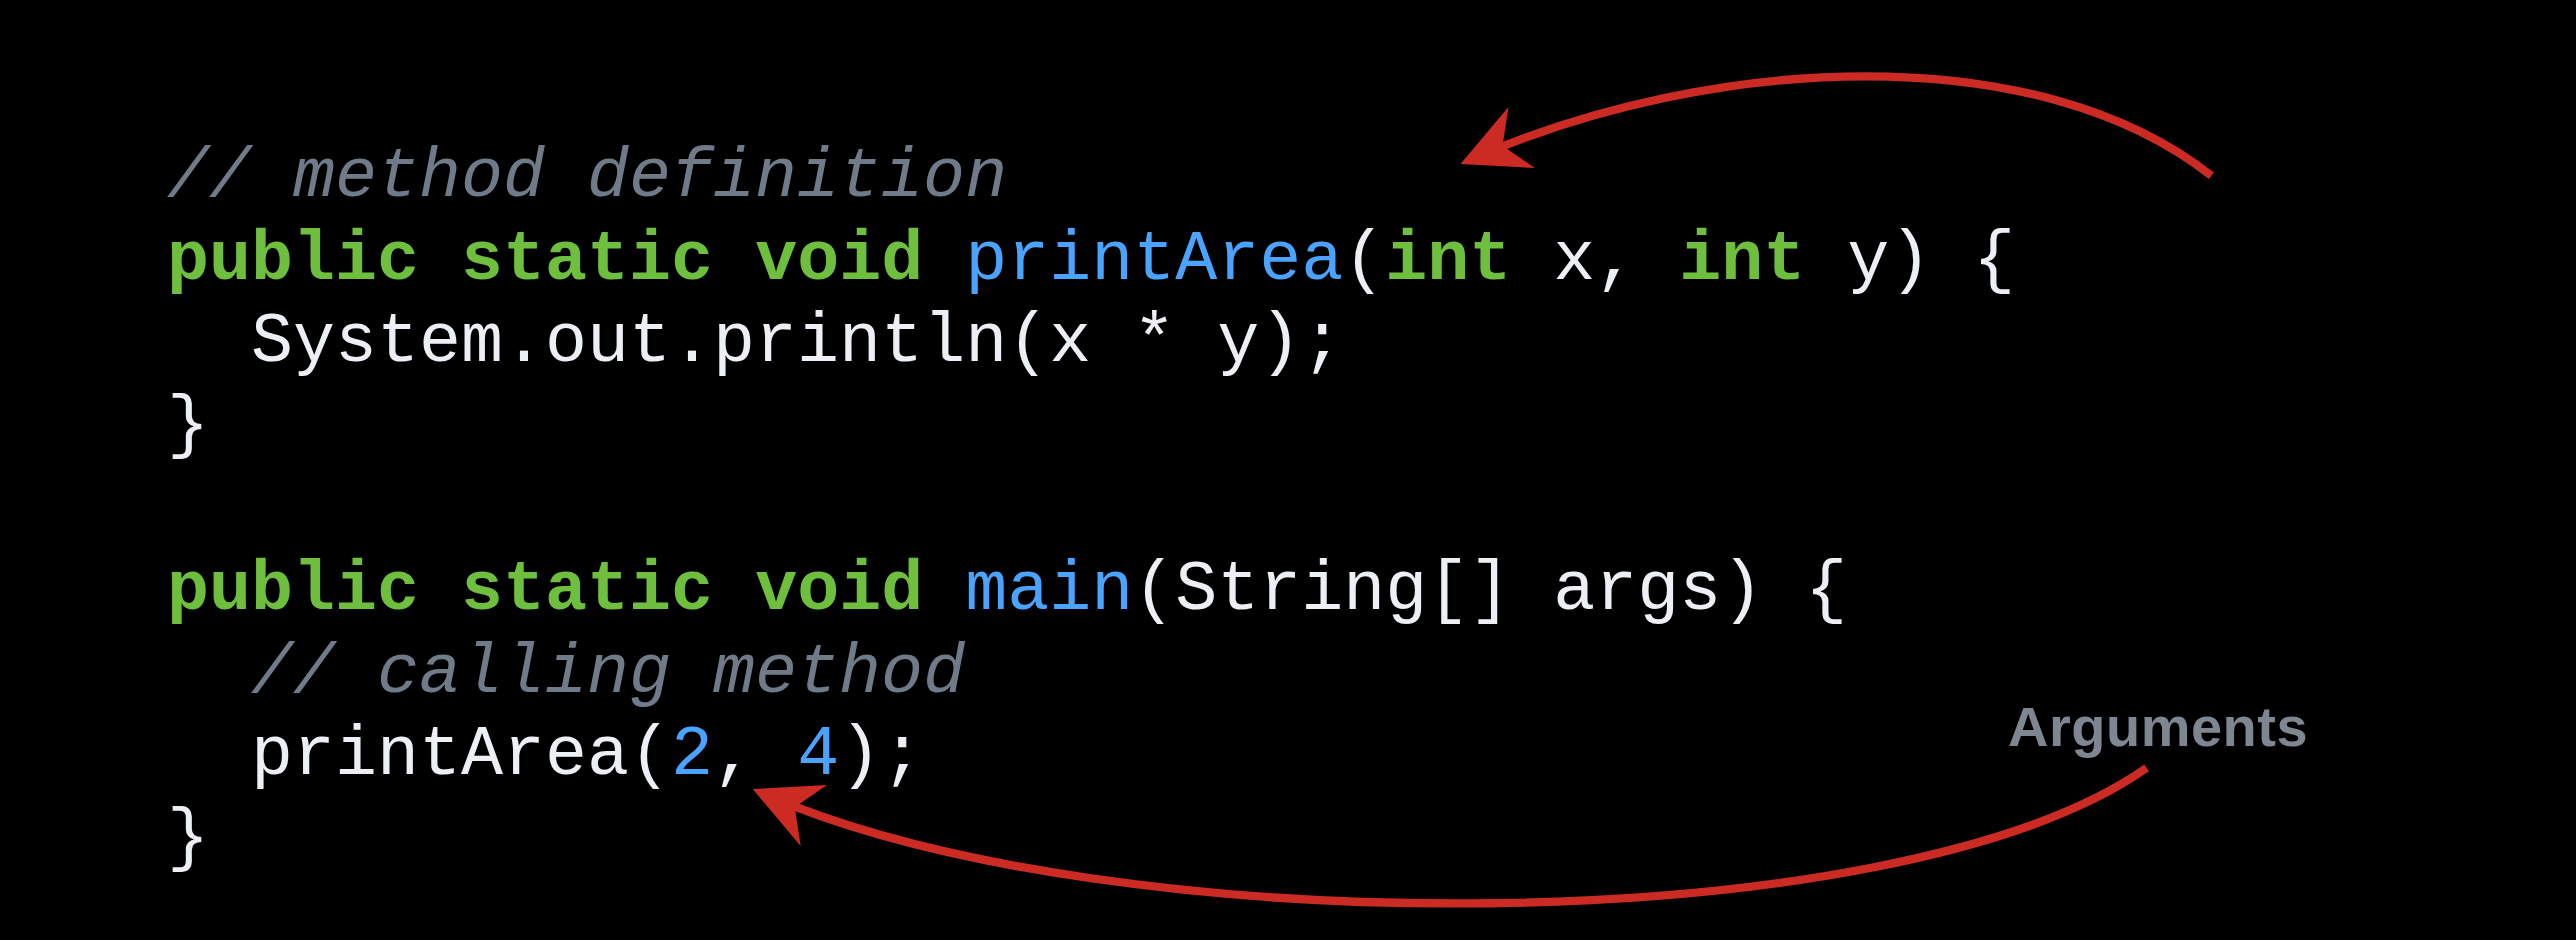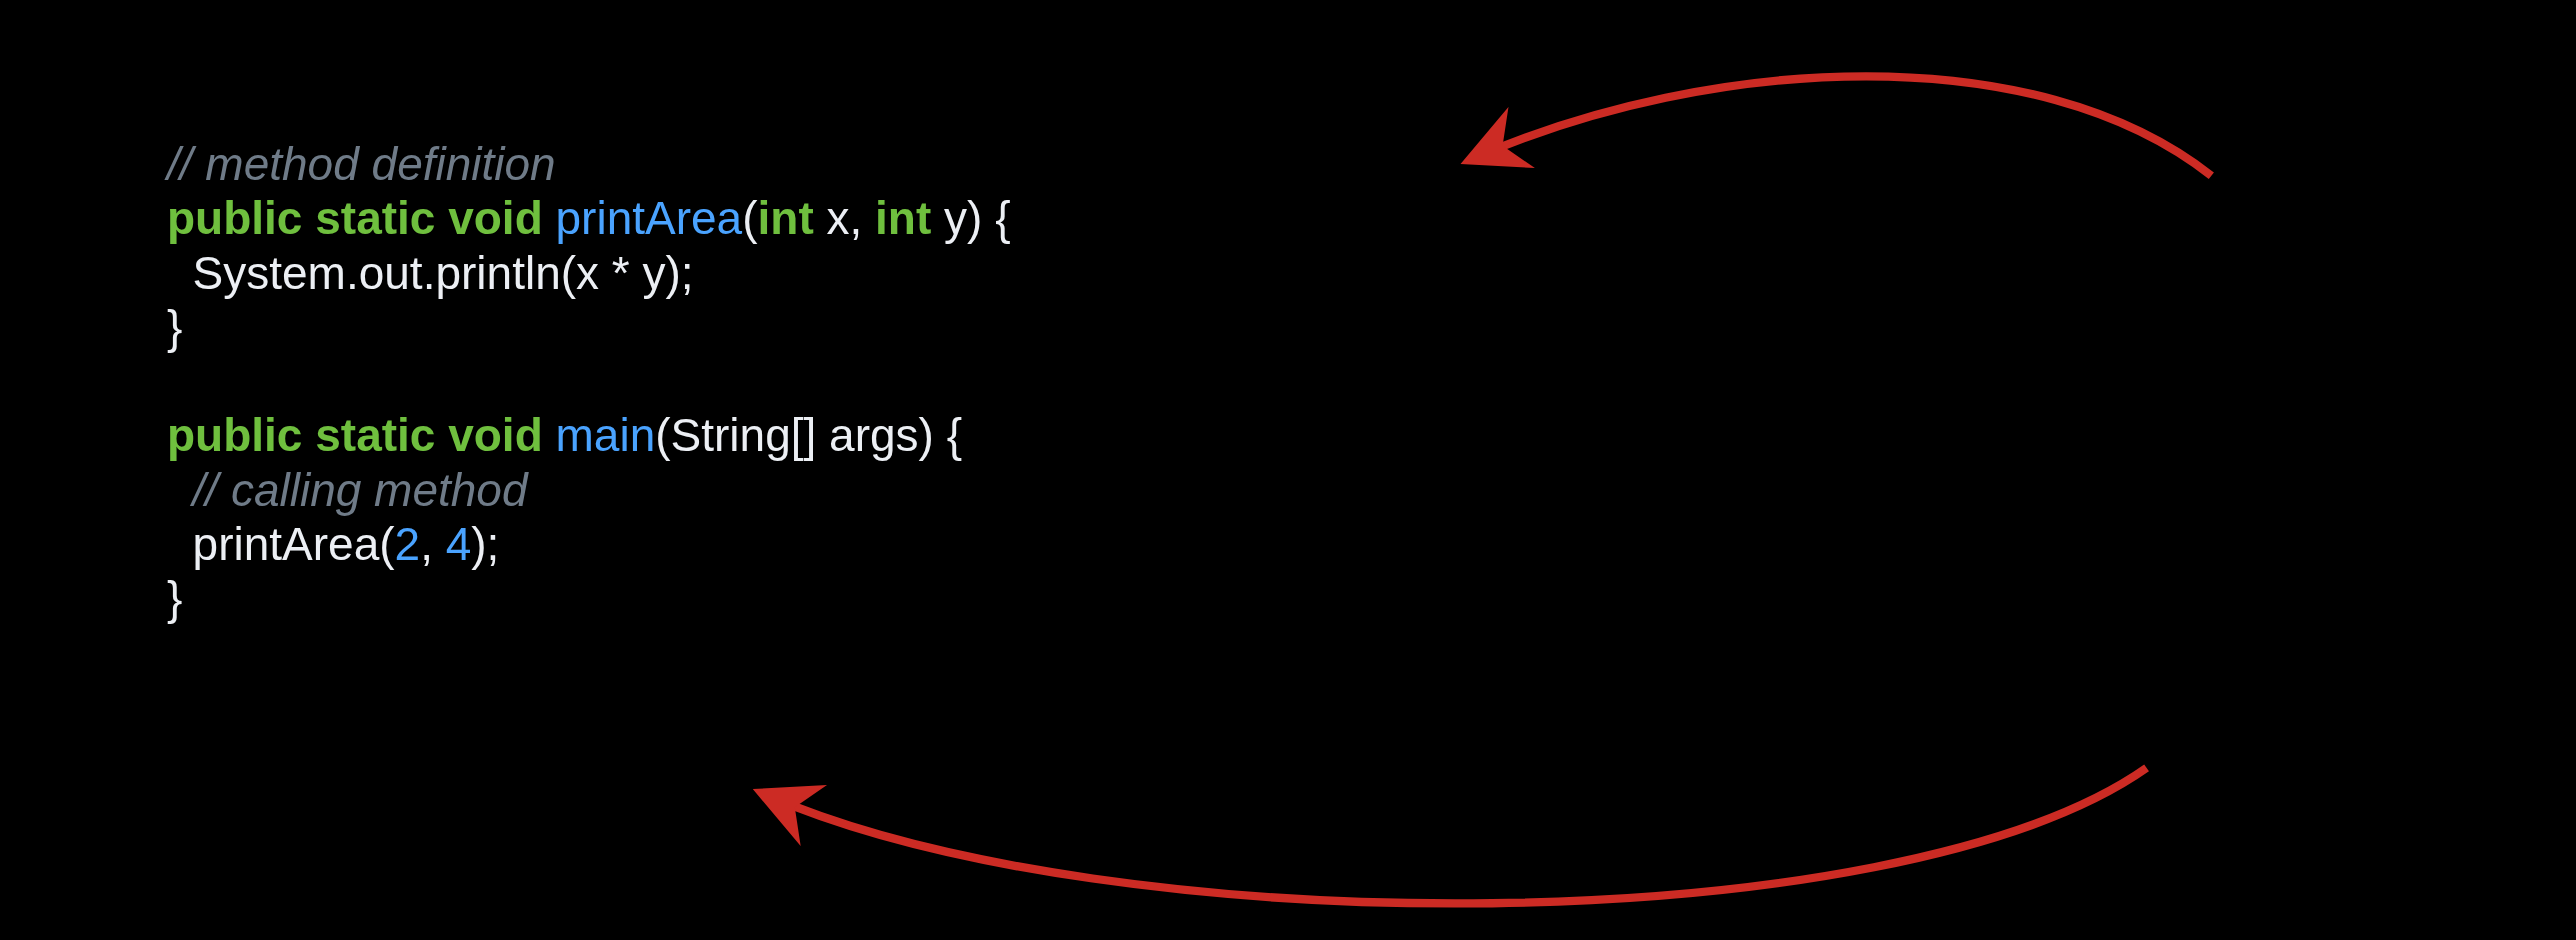--- a/index.html
+++ b/index.html
@@ -13,22 +13,22 @@
   .canvas {
     position: relative;
     width: 2576px;
     height: 940px;
     background: #000000;
   }
   .code-block {
     position: absolute;
     left: 167px;
     top: 137px;
-    font-family: Liberation Sans, sans-serif;
-    font-size: 46px;
+    font-family: Liberation Mono, monospace;
+    font-size: 70px;
     line-height: 1.18;
     white-space: pre;
     color: #eceff4;
   }
   .comment { color: #6f7b88; font-style: italic; }
   .keyword { color: #6fbf3e; font-weight: bold; }
   .type    { color: #6fbf3e; font-weight: bold; }
   .method  { color: #4aa3ff; }
   .clazz   { color: #eceff4; }
   .punct   { color: #eceff4; }
@@ -59,20 +59,21 @@
   <div class="code-block"><span class="comment">// method definition</span>
 <span class="keyword">public</span> <span class="keyword">static</span> <span class="keyword">void</span> <span class="method">printArea</span><span class="punct">(</span><span class="type">int</span><span class="plain"> x</span><span class="punct">, </span><span class="type">int</span><span class="plain"> y</span><span class="punct">) {</span>
 <span>  </span><span class="plain">System.out.println(x * y);</span>
 <span class="punct">}</span>
 <span></span>
 <span class="keyword">public</span> <span class="keyword">static</span> <span class="keyword">void</span> <span class="method">main</span><span class="punct">(</span><span class="clazz">String[]</span><span class="plain"> args</span><span class="punct">) {</span>
 <span>  </span><span class="comment">// calling method</span>
 <span>  </span><span class="plain">printArea</span><span class="punct">(</span><span class="number">2</span><span class="punct">, </span><span class="number">4</span><span class="punct">);</span>
 <span class="punct">}</span></div>
 
+  <div class="label" style="left:2008px; top:694px;">Arguments</div>
 
   <svg class="arrows" viewBox="0 0 2784 1016">
     <defs>
       <marker id="arrowhead" markerWidth="8" markerHeight="8" refX="6" refY="4" orient="auto" markerUnits="strokeWidth">
         <path d="M0,0 L8,4 L0,8 L2.5,4 Z" fill="#cc2b24"></path>
       </marker>
     </defs>
 
     <path d="M 2390 190 C 2200 40, 1850 60, 1595 170" stroke="#cc2b24" stroke-width="9" fill="none" marker-end="url(#arrowhead)"></path>
 

